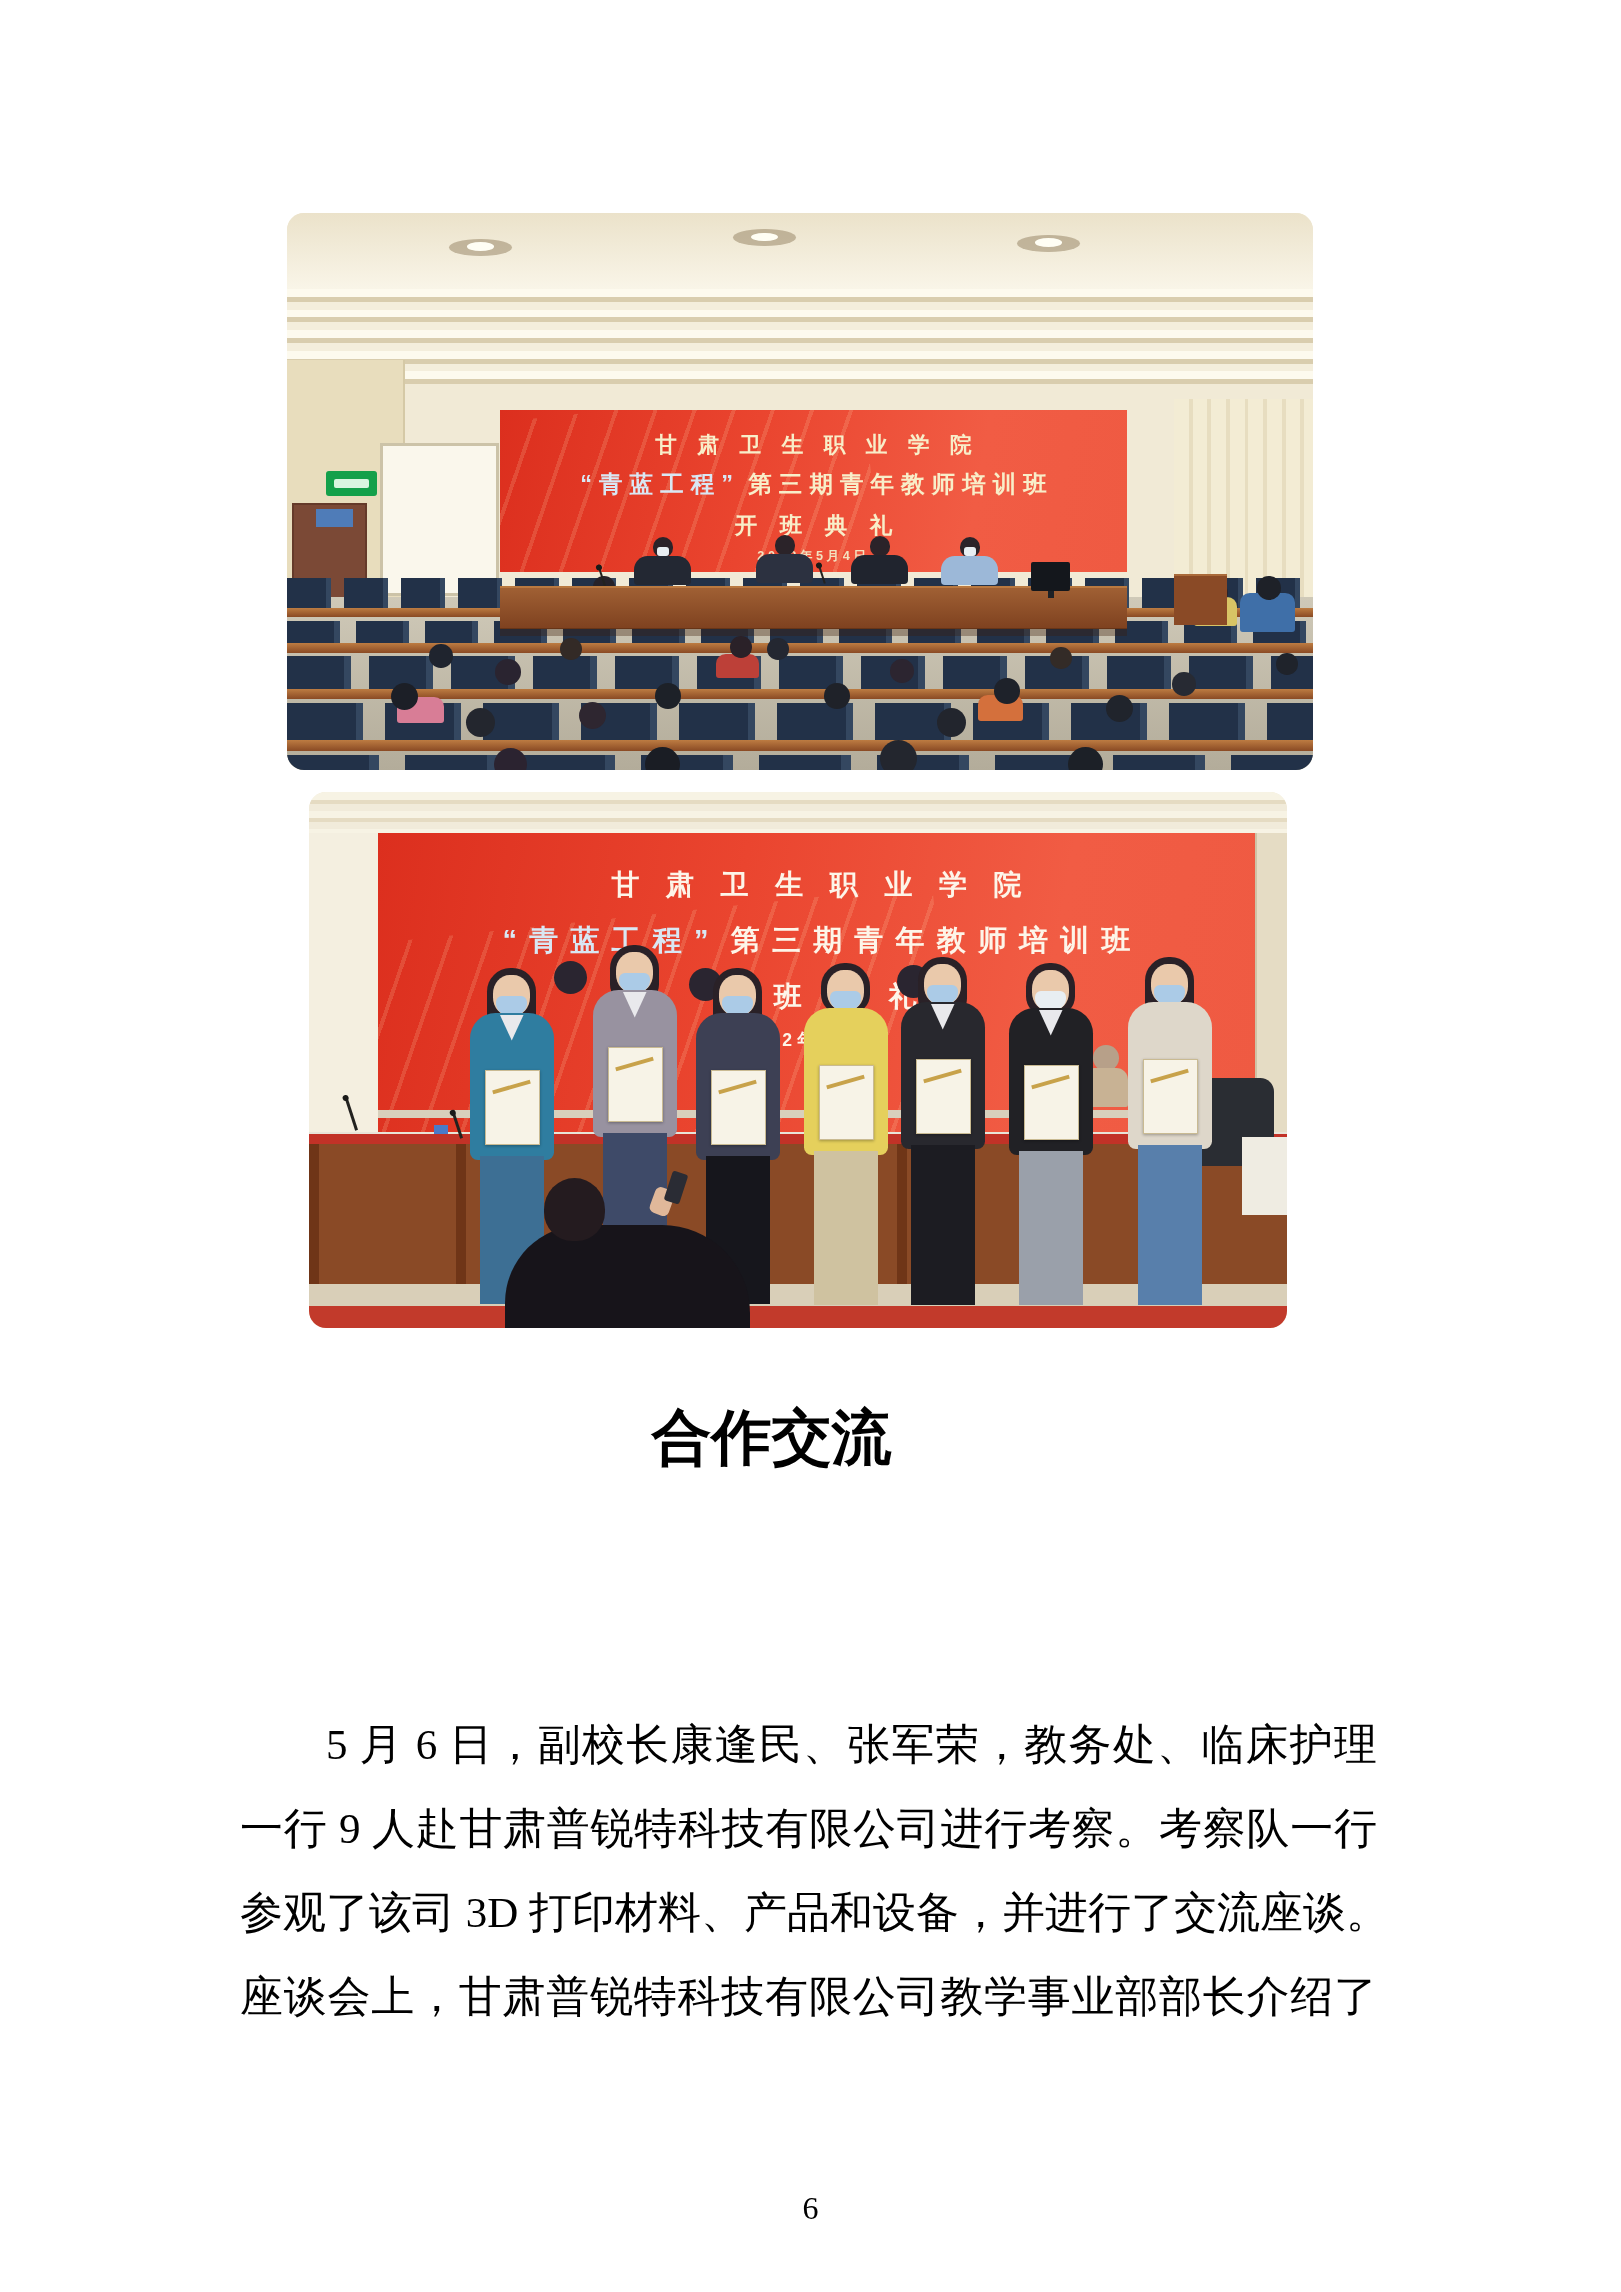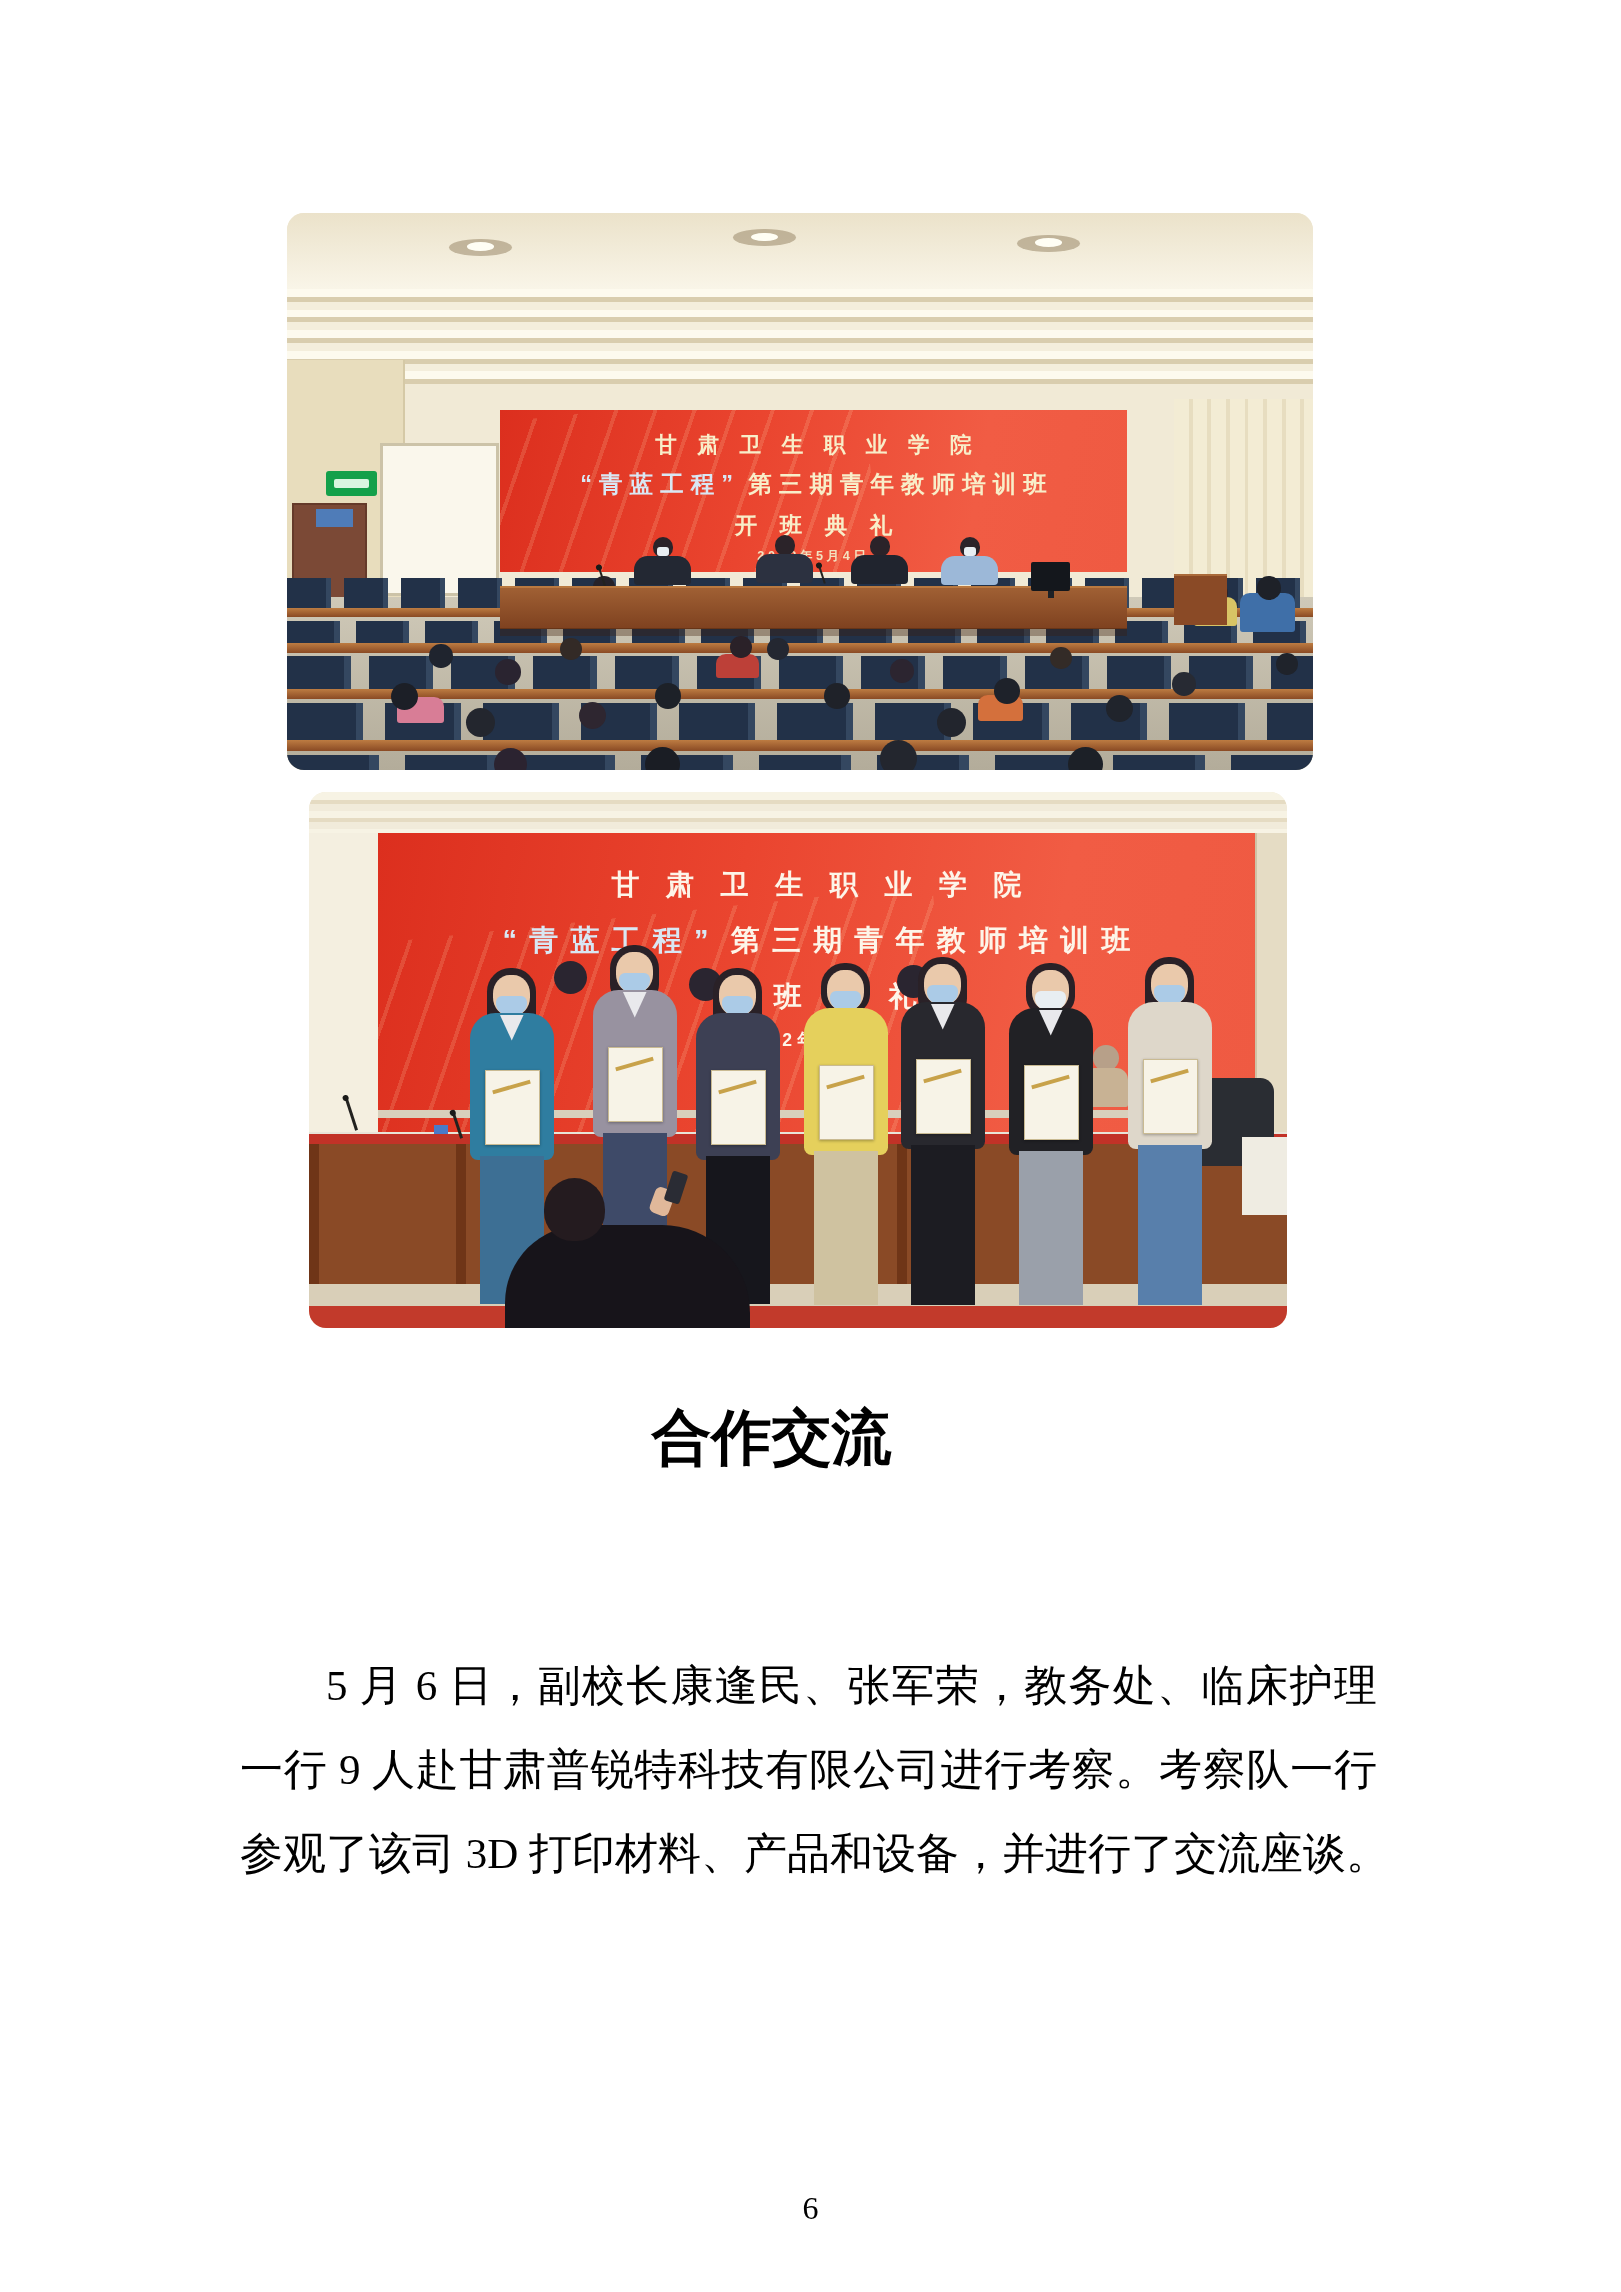--- a/index.html
+++ b/index.html
@@ -96,21 +96,21 @@
   .ph-head{position:absolute;left:39px;top:0;width:61px;height:63px;border-radius:50% 50% 46% 46%;background:#241b1f;}
   .ph-body{position:absolute;left:0;top:47px;width:245px;height:103px;border-radius:78px 88px 0 0;background:#17141a;}
   .ph-hand{position:absolute;left:147px;top:9.8px;width:19.6px;height:27.4px;background:#e0b89a;border-radius:5.9px;transform:rotate(20deg);}
   .ph-phone{position:absolute;left:163px;top:-5.9px;width:15.7px;height:31px;background:#2a2c34;border-radius:2.9px;transform:rotate(18deg);}
 
   
   .section-title{position:absolute;left:201px;top:1411px;width:1141px;text-align:center;
       font-family:"Liberation Sans","DejaVu Sans",sans-serif;font-weight:bold;font-size:60px;line-height:53px;margin:0;}
   .article-heading{position:absolute;left:201px;top:1532px;width:1141px;text-align:center;
       font-weight:bold;font-size:44px;line-height:51px;margin:0;font-family:"Liberation Serif","DejaVu Serif",serif;}
-  .body-text{position:absolute;left:240px;top:1644px;width:1137px;font-size:43px;}
+  .body-text{position:absolute;left:240px;top:1703px;width:1137px;font-size:43px;}
   .body-line{height:84px;line-height:84px;text-align:justify;text-align-last:justify;white-space:nowrap;}
   .body-line.first{text-indent:86px;}
   .page-number{position:absolute;left:0;top:2190px;width:1621px;text-align:center;font-size:32px;}
 </style>
 </head>
 <body>
 
 <div class="page">
 
   <div class="photo photo1">
@@ -342,17 +342,18 @@
       <div class="ph-phone"></div>
     </div>
   </div>
 
   <h1 class="section-title">合作交流</h1>
 
   <div class="body-text">
     <div class="body-line first">5 月 6 日，副校长康逢民、张军荣，教务处、临床护理</div>
     <div class="body-line">一行 9 人赴甘肃普锐特科技有限公司进行考察。考察队一行</div>
     <div class="body-line">参观了该司 3D 打印材料、产品和设备，并进行了交流座谈。</div>
+    <div class="body-line">座谈会上，甘肃普锐特科技有限公司教学事业部部长介绍了</div>
   </div>
 
   <div class="page-number">6</div>
 </div>
 
 
 </body></html>

